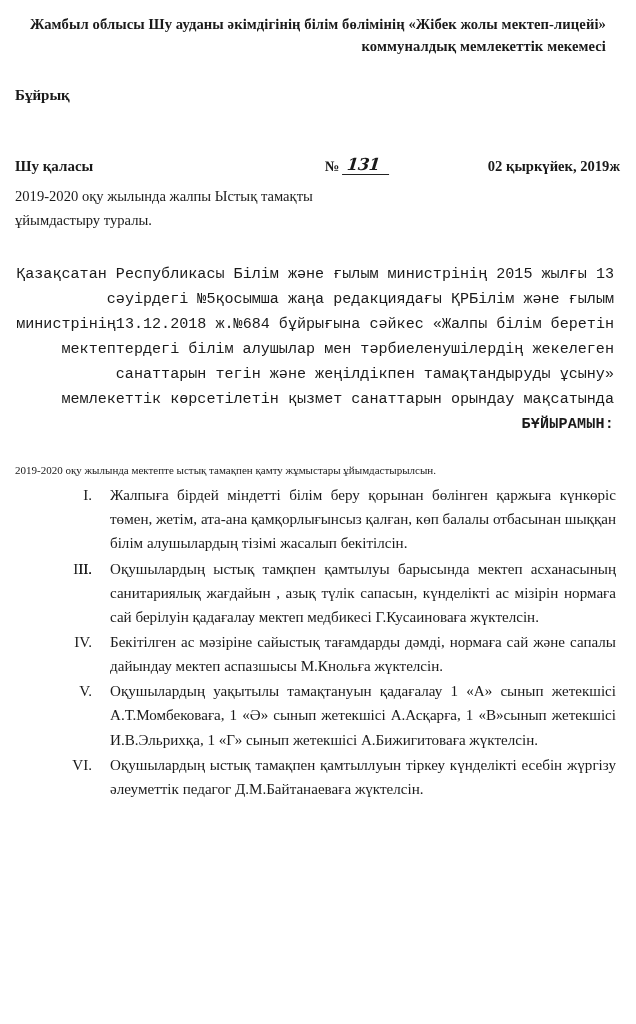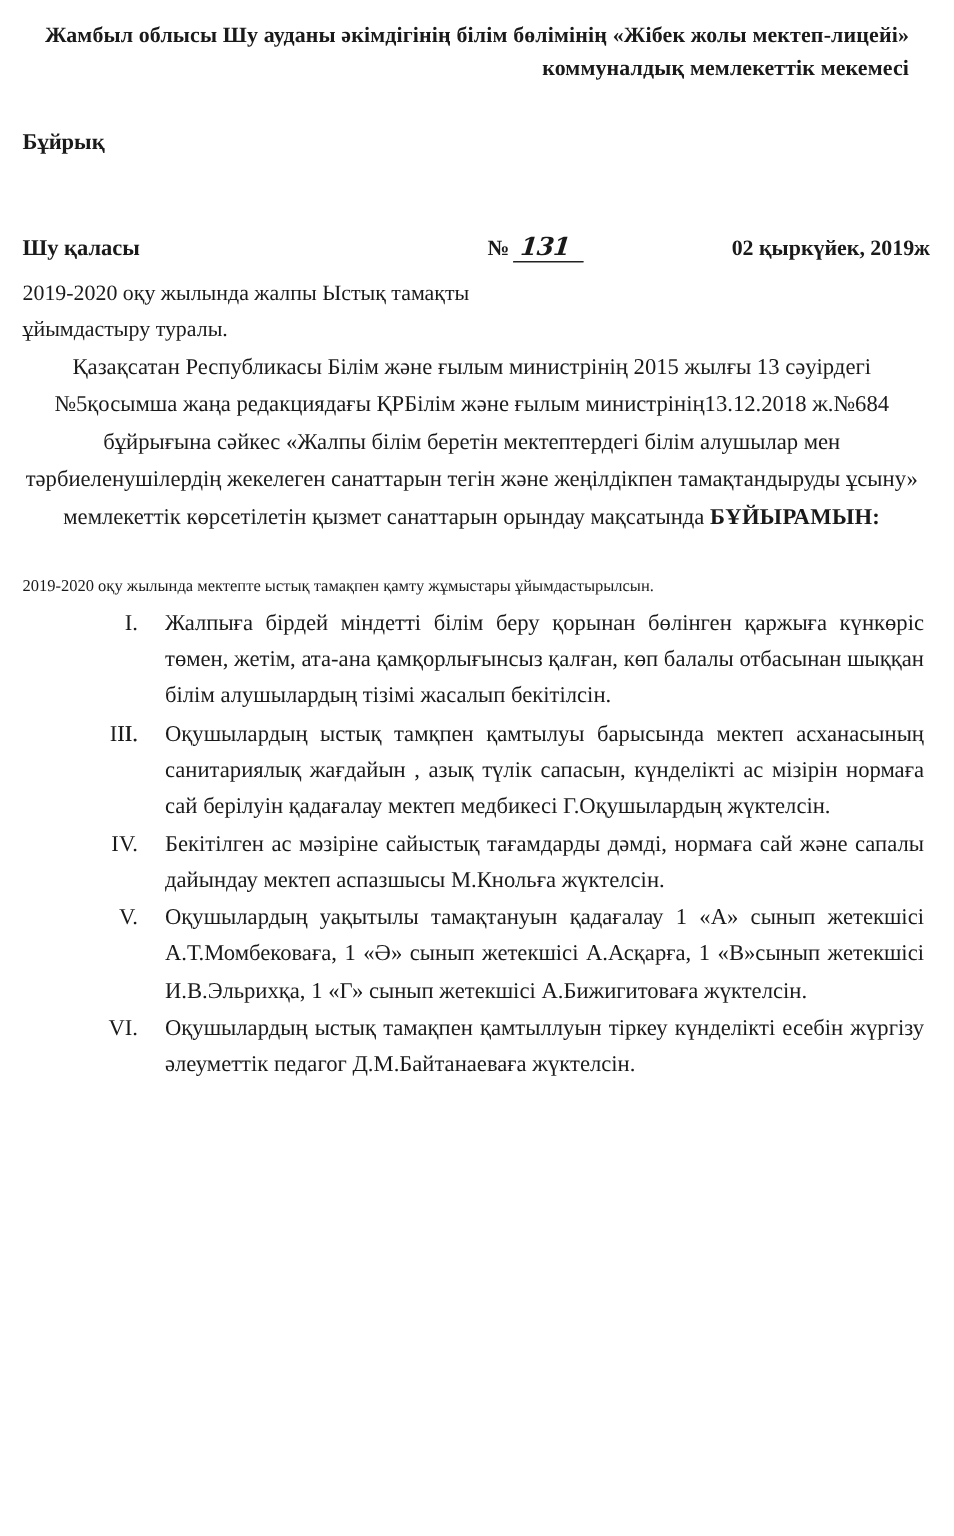--- a/index.html
+++ b/index.html
@@ -97,23 +97,25 @@
     line-height: 1.62;
     margin-top: 10px;
     padding-left: 3px;
     max-width: 320px;
   }
 
   
   .preamble {
     font-size: 15.1px;
     line-height: 1.66;
+    margin-top: 29px;
     padding-left: 3px;
     padding-right: 8px;
-    text-align: center;
+    text-align: right;
+    font-family: Liberation Mono, monospace;
   }
   .preamble .cmd {
     font-weight: bold;
     letter-spacing: 0.2px;
   }
 
   
   .lead {
     font-size: 11px;
     line-height: 1.66;
@@ -181,21 +183,21 @@
   <ol class="items">
     <li>
       <span class="num">I.</span>
       <span class="txt">Жалпыға бірдей міндетті білім беру қорынан бөлінген қаржыға күнкөріс төмен,  жетім, ата-ана қамқорлығынсыз қалған, көп балалы отбасынан шыққан білім алушылардың тізімі жасалып бекітілсін.</span>
     </li>
     <li>
       <span class="num">II.</span>
     </li>
     <li>
       <span class="num">III.</span>
-      <span class="txt">Оқушылардың ыстық тамқпен қамтылуы барысында мектеп асханасының санитариялық жағдайын , азық түлік сапасын, күнделікті ас мізірін нормаға сай берілуін қадағалау мектеп медбикесі Г.Оқушылардың жүктелсін.</span>
+      <span class="txt">Оқушылардың ыстық тамқпен қамтылуы барысында мектеп асханасының санитариялық жағдайын , азық түлік сапасын, күнделікті ас мізірін нормаға сай берілуін қадағалау мектеп медбикесі Г.Кусаиноваға жүктелсін.</span>
     </li>
     <li>
       <span class="num">IV.</span>
       <span class="txt"> Бекітілген ас мәзіріне сайыстық тағамдарды дәмді, нормаға сай және сапалы дайындау мектеп аспазшысы М.Кнольға жүктелсін.</span>
     </li>
     <li>
       <span class="num">V.</span>
       <span class="txt">Оқушылардың уақытылы тамақтануын қадағалау 1 «А» сынып жетекшісі А.Т.Момбековаға, 1 «Ә» сынып жетекшісі А.Асқарға, 1 «В»сынып жетекшісі И.В.Эльрихқа, 1 «Г» сынып жетекшісі А.Бижигитоваға  жүктелсін.</span>
     </li>
     <li>

